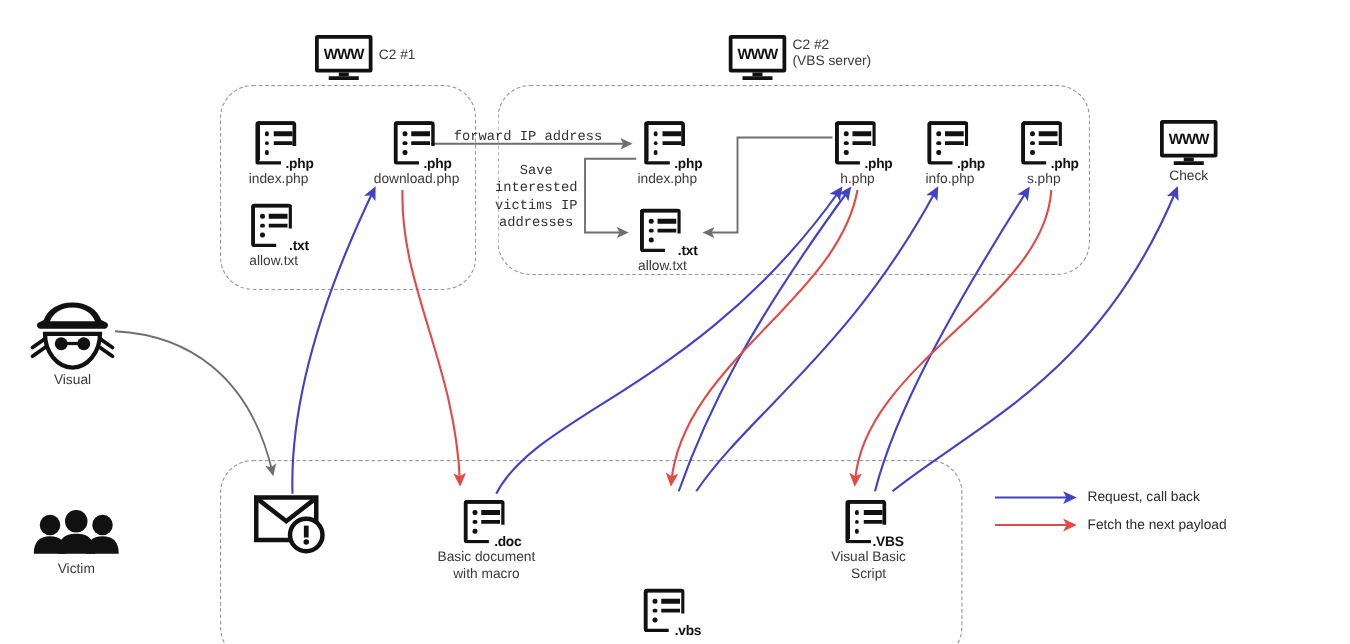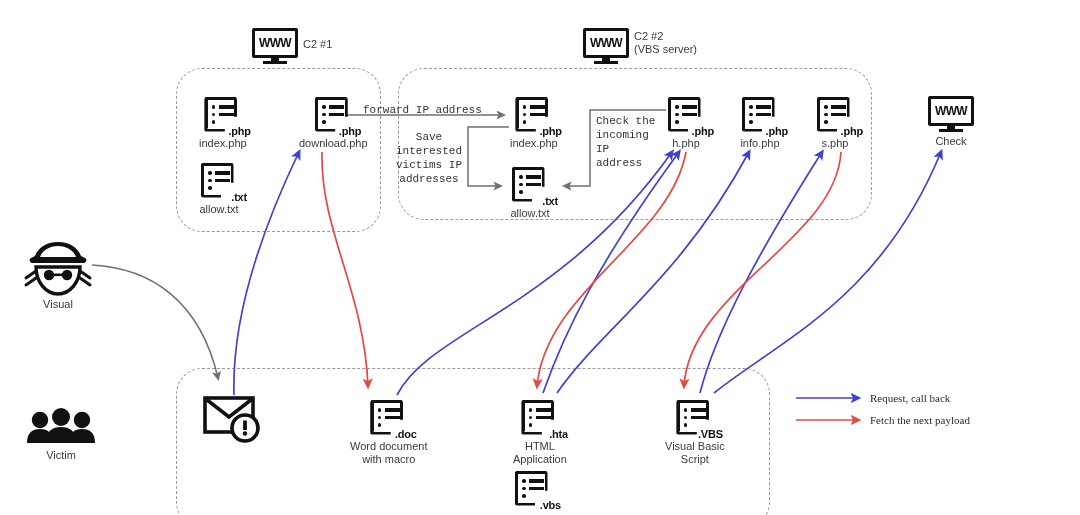--- a/index.html
+++ b/index.html
@@ -328,68 +328,44 @@
       </div>
       <div class="ext">.php</div>
     </div>
     <div class="cap">s.php</div>
   </div>
 
   <div class="flab" style="left:363px;top:103px;">forward IP address</div>
   <div class="flab ctr" style="left:393px;top:130px;width:72px;">Save interested
 victims IP
 addresses</div>
-  <div class="flab" style="left:596px;top:114px;width:68px;">Check the
-incoming IP
-address</div>
 
 
   <div class="node" style="left:350px;top:399px;">
     <div class="fileico">
       <div class="frame"></div>
       <div class="rows">
         <div class="row">
             <span class="dot"></span>
             <span class="bar" style="width:15px"></span>
           </div>
         <div class="row">
             <span class="dot"></span>
             <span class="bar" style="width:15px"></span>
           </div>
         <div class="row">
             <span class="dot"></span>
           </div>
       </div>
       <div class="ext">.doc</div>
     </div>
-    <div class="cap">Word document
+    <div class="cap">Basic document
 with macro</div>
   </div>
 
-  <div class="node" style="left:513px;top:399px;">
-    <div class="fileico">
-      <div class="frame"></div>
-      <div class="rows">
-        <div class="row">
-            <span class="dot"></span>
-            <span class="bar" style="width:15px"></span>
-          </div>
-        <div class="row">
-            <span class="dot"></span>
-            <span class="bar" style="width:15px"></span>
-          </div>
-        <div class="row">
-            <span class="dot"></span>
-          </div>
-      </div>
-      <div class="ext">.hta</div>
-    </div>
-    <div class="cap">HTML
-Application</div>
-  </div>
 
   <div class="node" style="left:513px;top:470px;">
     <div class="fileico">
       <div class="frame"></div>
       <div class="rows">
         <div class="row">
             <span class="dot"></span>
             <span class="bar" style="width:15px"></span>
           </div>
         <div class="row">
@@ -419,21 +395,21 @@
         <div class="row">
             <span class="dot"></span>
           </div>
       </div>
       <div class="ext">.VBS</div>
     </div>
     <div class="cap">Visual Basic
 Script</div>
   </div>
 
-  <div class="legend" style="left:862px;top:389px;font-family:Liberation Serif, serif;">
+  <div class="legend" style="left:862px;top:389px;">
     <div class="legrow">
       <span class="legtxt">Request, call back</span>
     </div>
     <div class="legrow" style="margin-top:4px;">
       <span class="legtxt">Fetch the next payload</span>
     </div>
   </div>
 
 </div>
 

